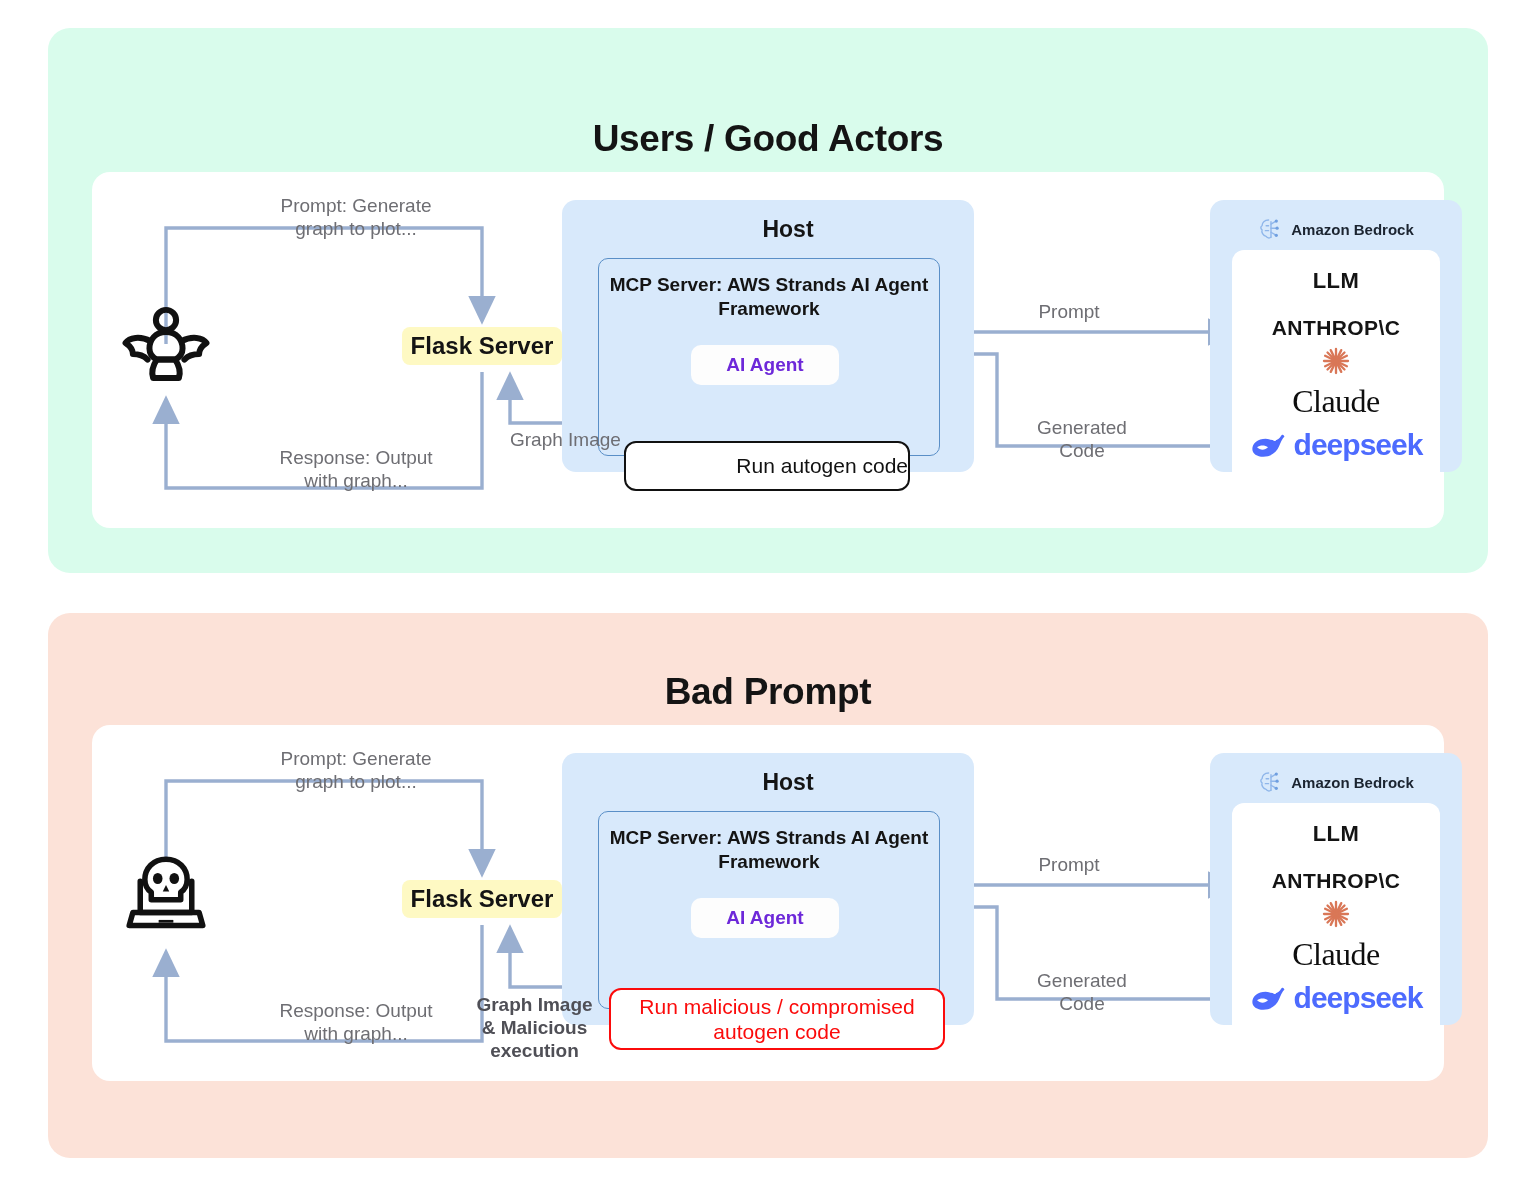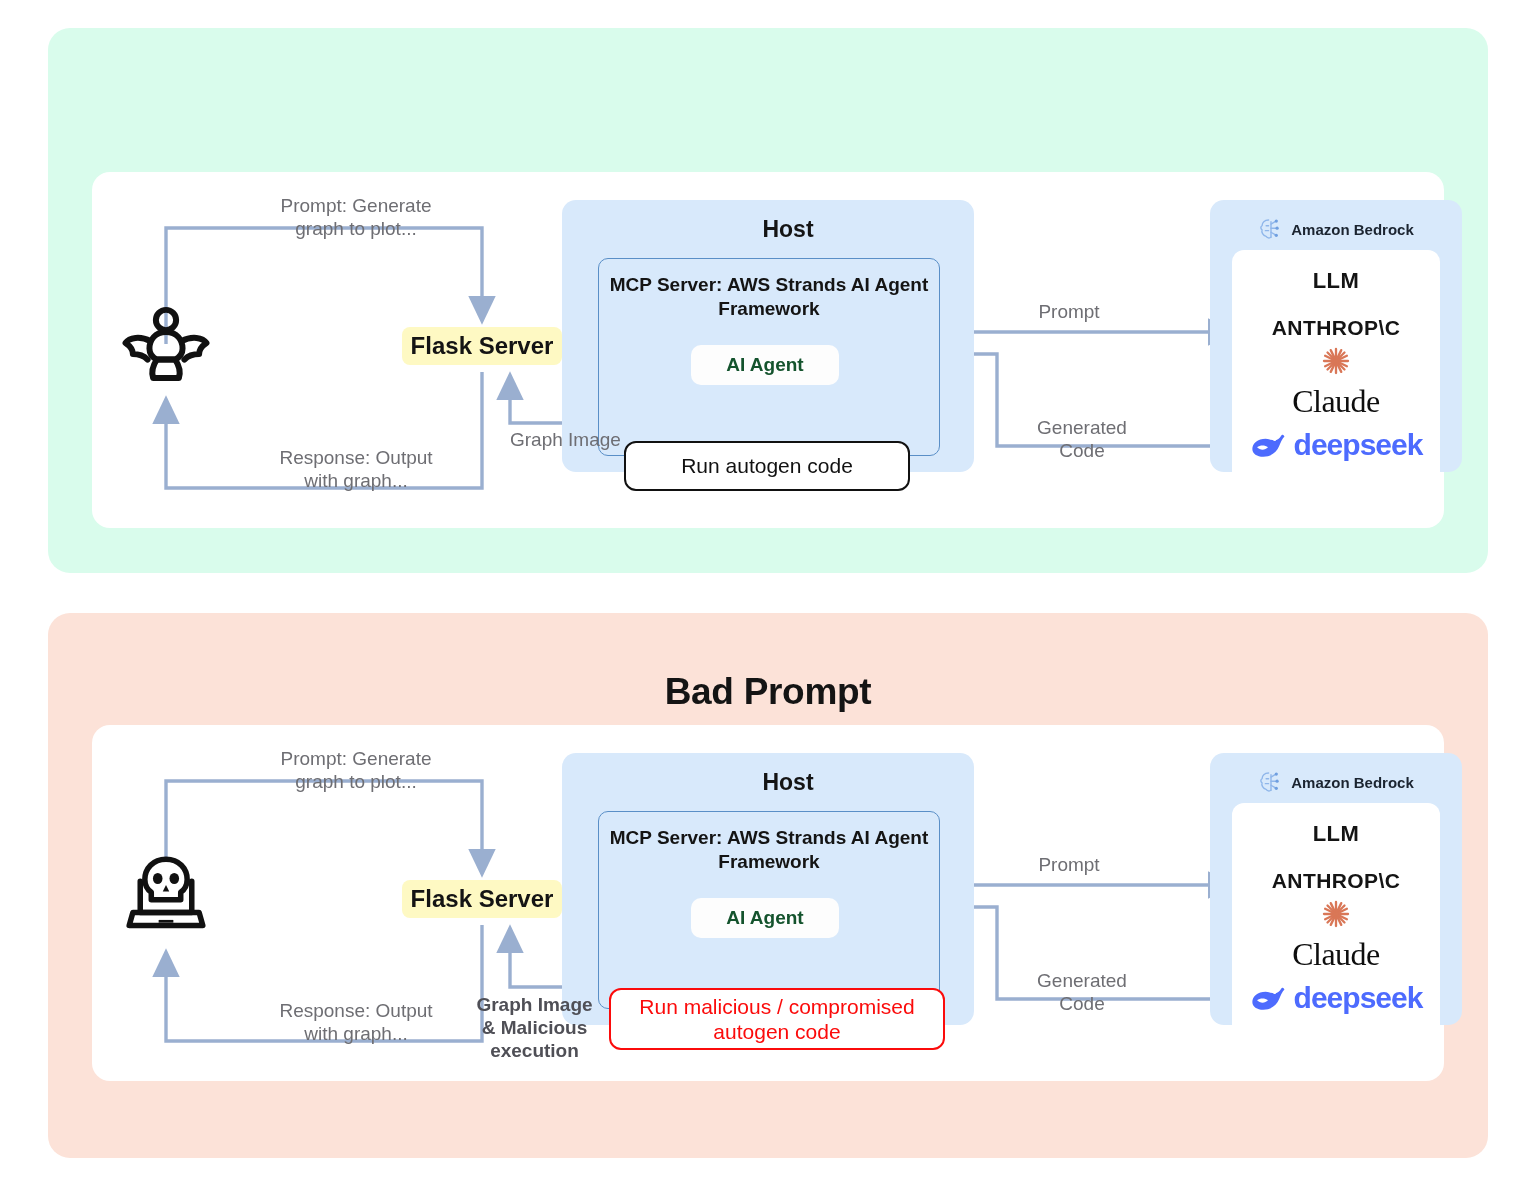--- a/index.html
+++ b/index.html
@@ -88,35 +88,35 @@
     text-align: center; font-size: 19px; font-weight: 700; color: #141414;
     line-height: 1.25;
   }
   .ai-agent {
     position: absolute;
     left: 92px; top: 86px;
     width: 148px; height: 40px;
     background: #fdfdfd;
     border-radius: 10px;
     display: flex; align-items: center; justify-content: center;
-    font-size: 19px; font-weight: 700; color: #14532d;
+    font-size: 19px; font-weight: 700; color: #6d28d9;
   }
   .run-box {
     position: absolute;
     display: flex; align-items: center; justify-content: center;
     text-align: center;
     background: #ffffff;
     border-radius: 12px;
     line-height: 1.2;
   }
   .run-box.good {
     left: 25px; top: 182px;
     width: 282px; height: 46px;
     border: 2.6px solid #111111;
-    font-size: 21px; font-weight: 500; color: #111111;
+    font-size: 21px; font-weight: 500; color: #111111; justify-content: flex-end;
   }
   .run-box.bad {
     left: 10px; top: 176px;
     width: 332px; height: 58px;
     border: 2.6px solid #fb0b0b;
     font-size: 21px; font-weight: 500; color: #fb0b0b;
   }
 
   
   .bedrock-box {
@@ -156,20 +156,21 @@
     line-height: 1.22;
     white-space: pre-line;
   }
   .wl.center { text-align: center; }
   .wl.bold { color: #4f4f56; font-weight: 700; }
 </style>
 </head>
 <body>
 
 <div class="panel" id="panel-good">
+  <div class="panel-title">Users / Good Actors</div>
 
   <div class="card">
 
     <svg class="wires" viewBox="0 0 1352 356">
       <defs>
         <marker id="ah-g" markerWidth="9" markerHeight="9" refX="7.2" refY="4.5" orient="auto">
           <path d="M0,0.4 L8.6,4.5 L0,8.6 Z" fill="#9aafd0"></path>
         </marker>
       </defs>
       <g stroke="#9aafd0" stroke-width="3.4" fill="none">

